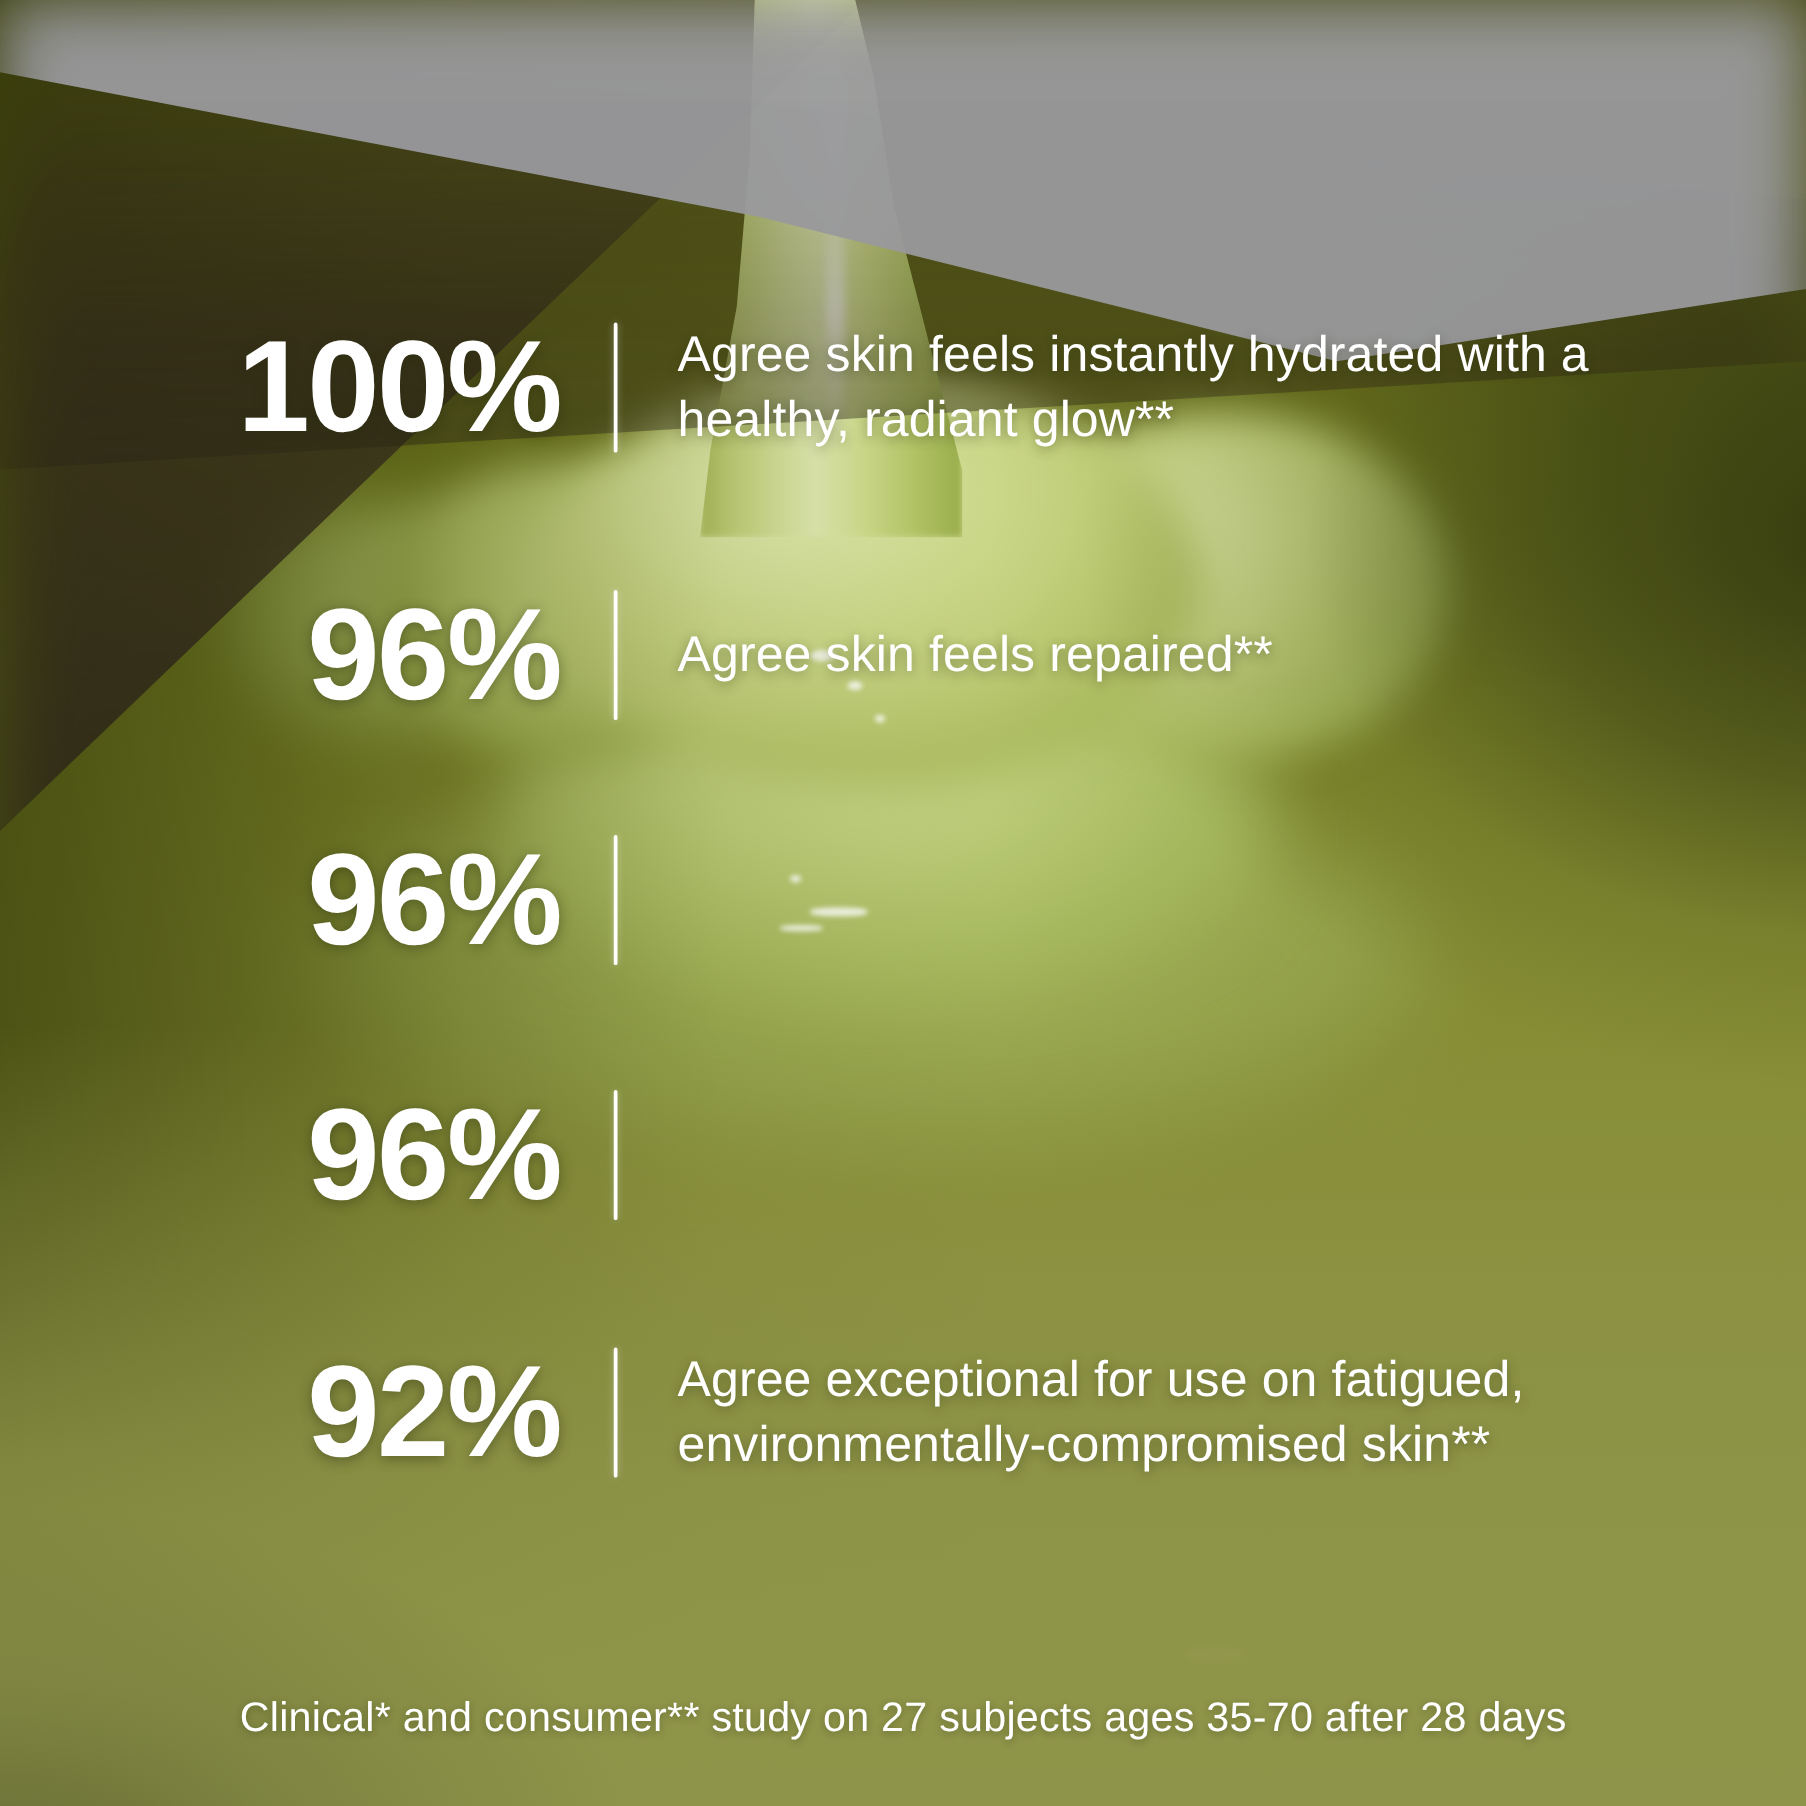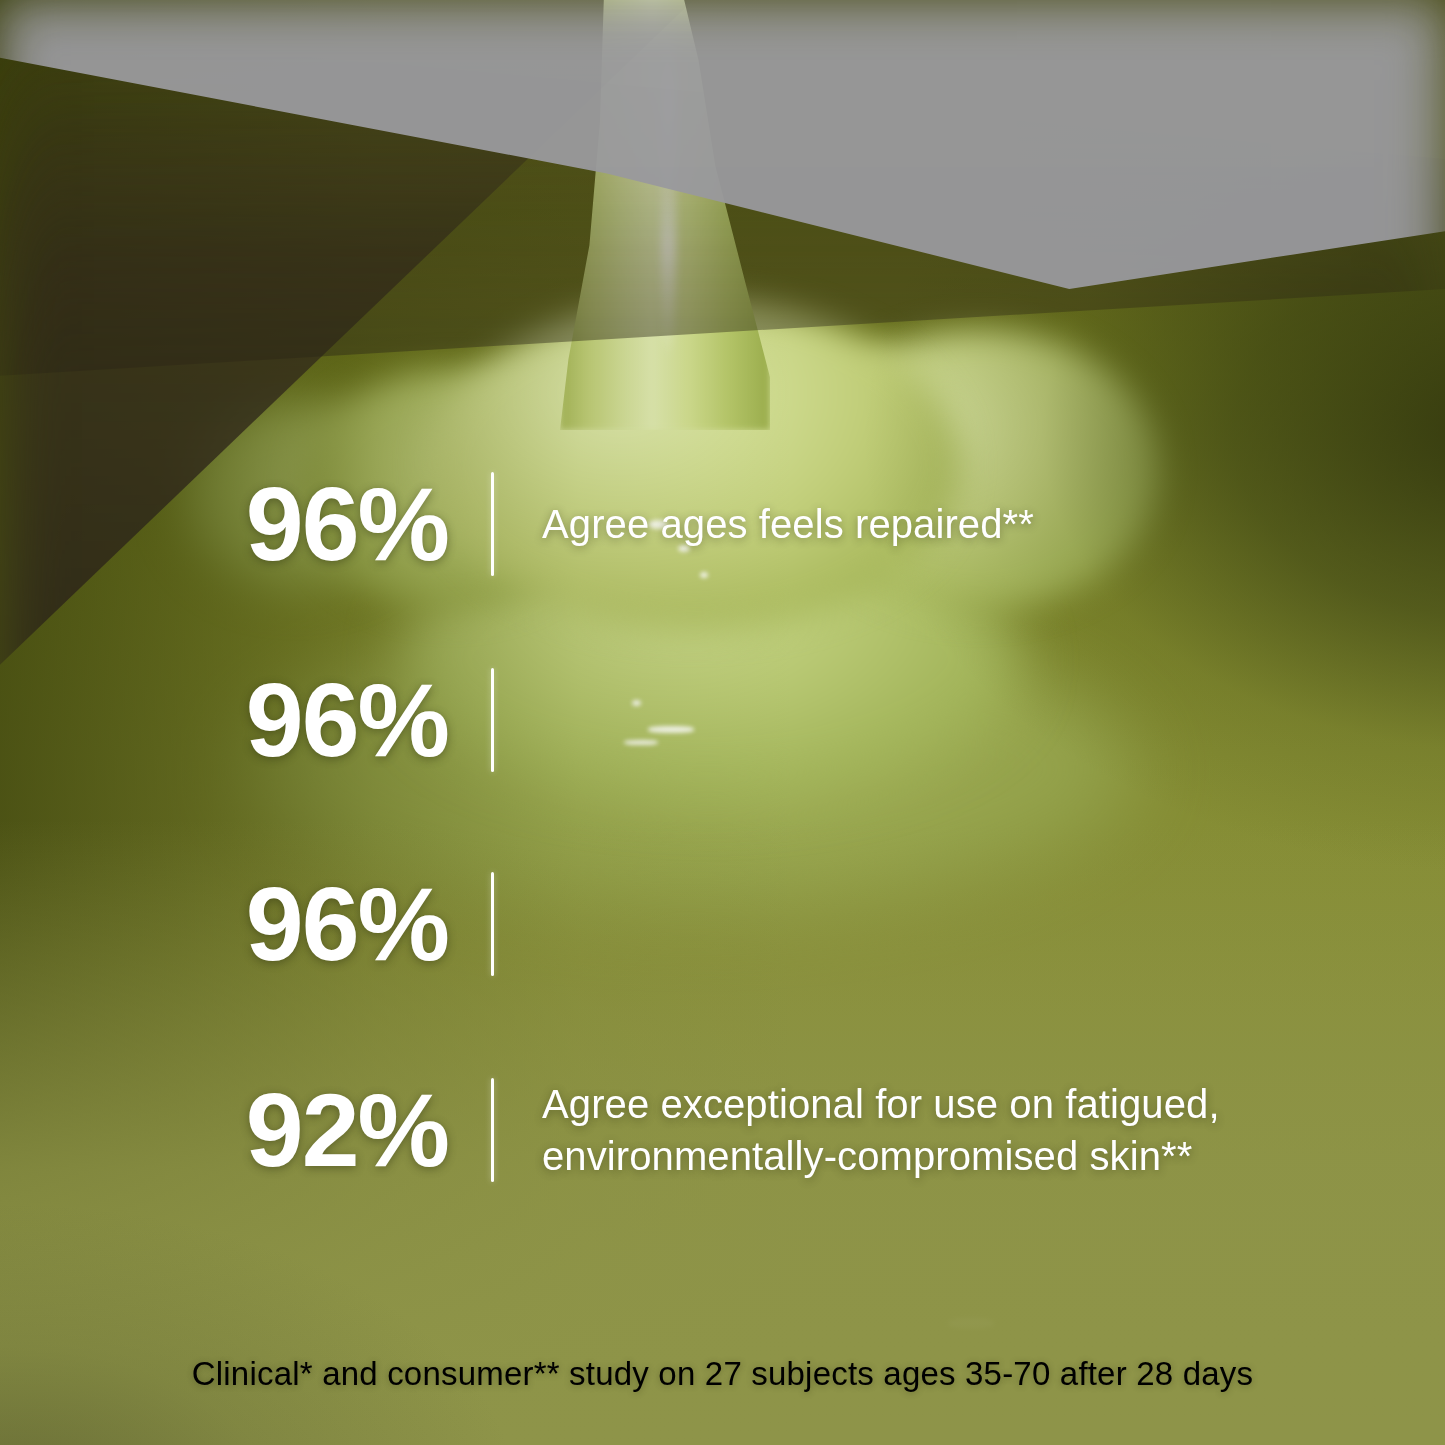--- a/index.html
+++ b/index.html
@@ -231,21 +231,21 @@
     max-width: 840px;
     text-shadow: 0 2px 9px rgba(40,44,14,0.42);
   }
 
   .footnote {
     position: absolute;
     left: 0;
     right: 0;
     top: 1355px;
     text-align: center;
-    color: #000000;
+    color: #ffffff;
     font-size: 33px;
     font-weight: 400;
     letter-spacing: 0.2px;
     text-shadow: 0 1px 6px rgba(40,44,14,0.35);
   }
 </style>
 </head>
 <body>
 
 <div id="stage">
@@ -271,25 +271,30 @@
   <div class="bg-layer bg-right-dark"></div>
   <div class="bg-layer bg-left-dark"></div>
   <div class="bg-layer bg-rim"></div>
   <div class="bg-layer bg-rim2"></div>
   <div class="bg-layer bg-gray"></div>
   <div class="bg-bottom-fade"></div>
   <div class="bg-layer bg-corner-dark"></div>
 
   <div class="content">
 
+    <div class="stat-row" style="top:258px; height:104px;">
+      <div class="stat-pct">100%</div>
+      <div class="stat-divider" style="height:104px;"></div>
+      <div class="stat-label">Agree skin feels instantly hydrated with a healthy, radiant glow**</div>
+    </div>
 
     <div class="stat-row" style="top:472px; height:104px;">
       <div class="stat-pct">96%</div>
       <div class="stat-divider" style="height:104px;"></div>
-      <div class="stat-label">Agree ages feels repaired**</div>
+      <div class="stat-label">Agree skin feels repaired**</div>
     </div>
 
     <div class="stat-row" style="top:668px; height:104px;">
       <div class="stat-pct">96%</div>
       <div class="stat-divider" style="height:104px;"></div>
     </div>
 
     <div class="stat-row" style="top:872px; height:104px;">
       <div class="stat-pct">96%</div>
       <div class="stat-divider" style="height:104px;"></div>

